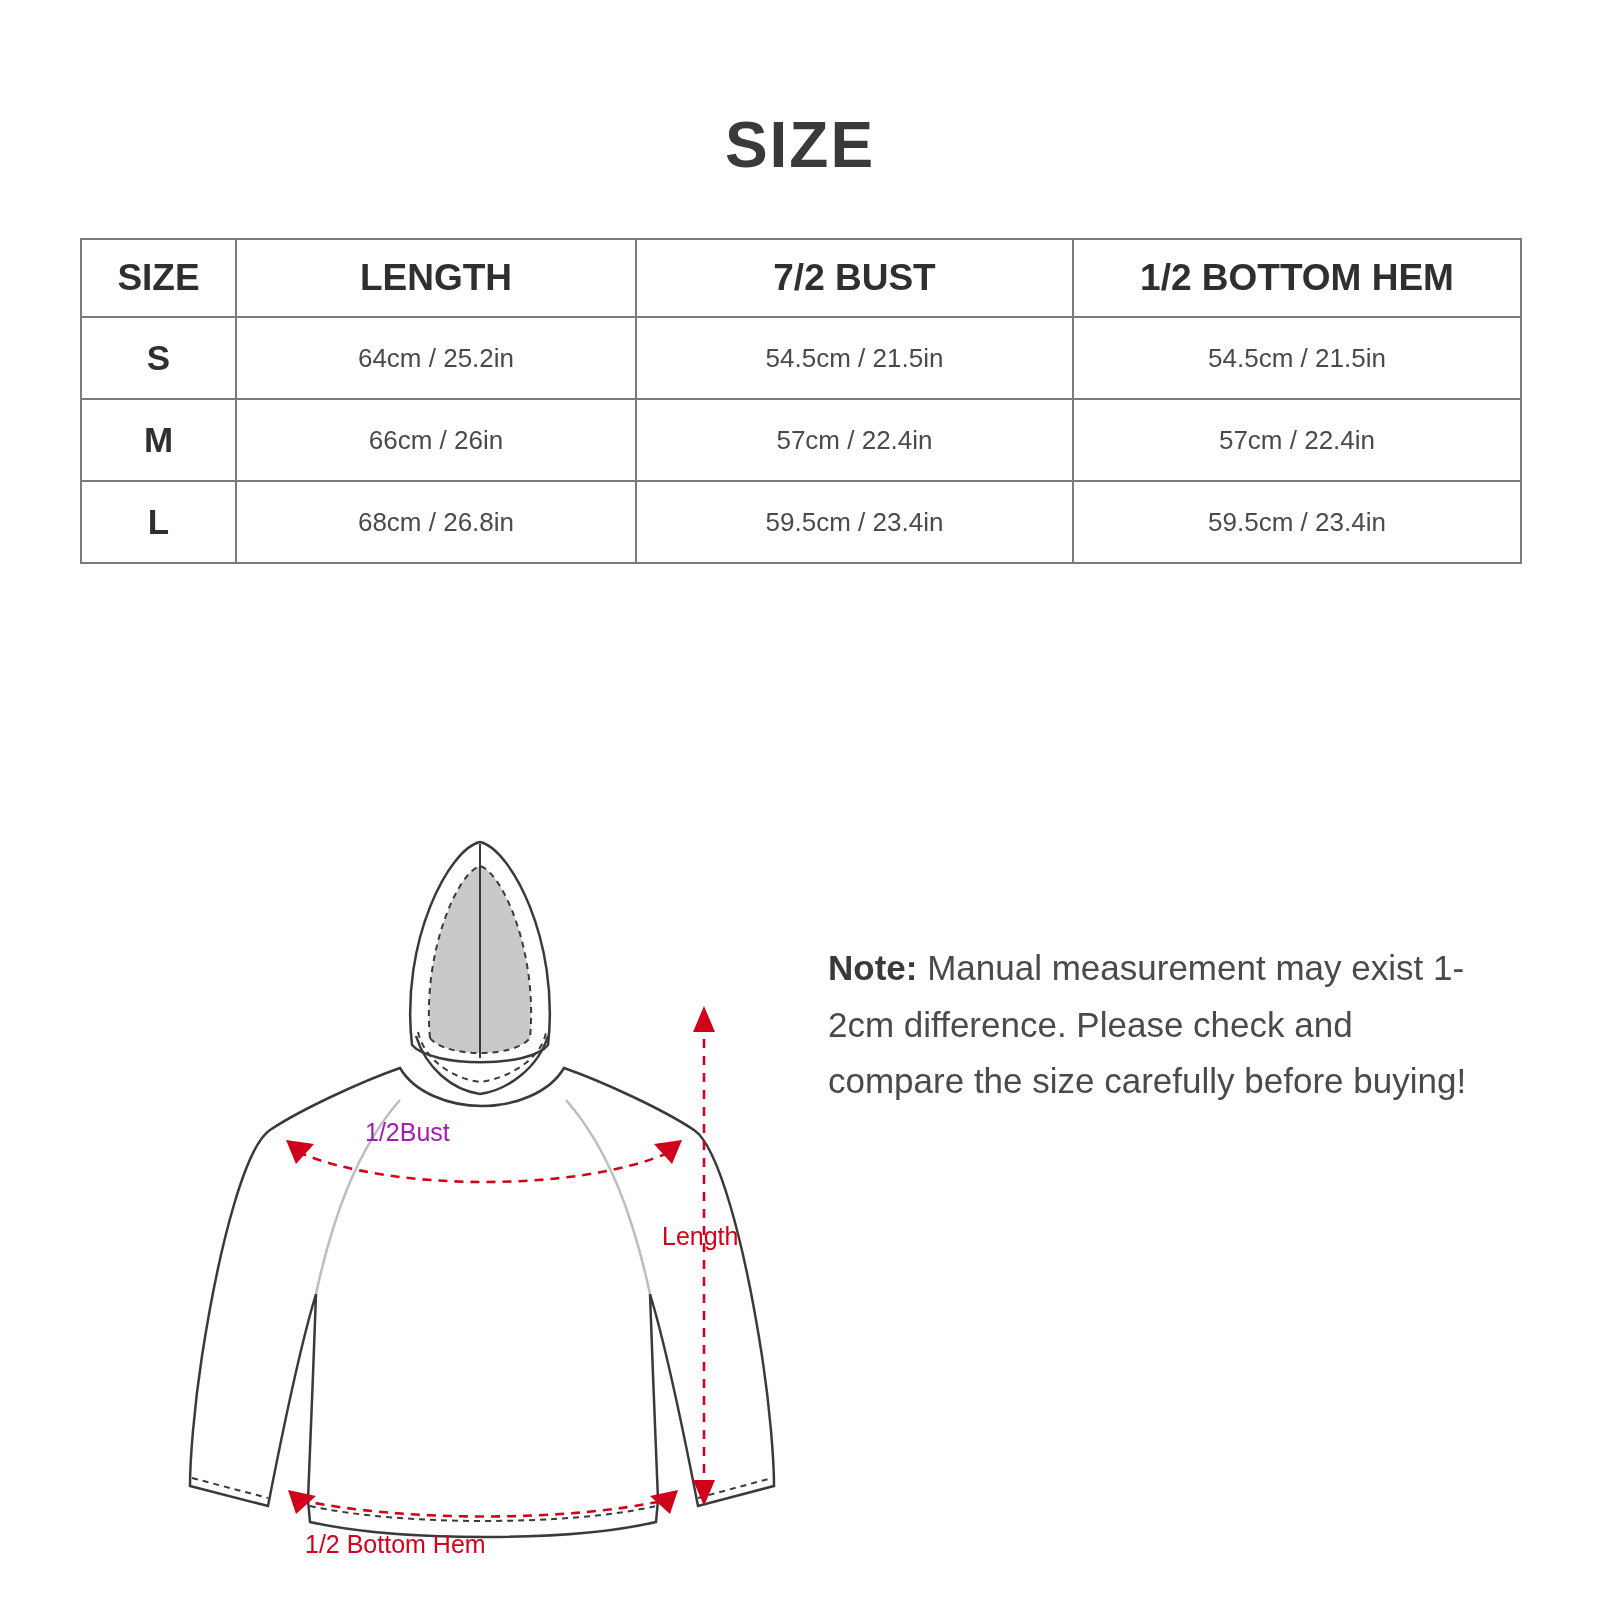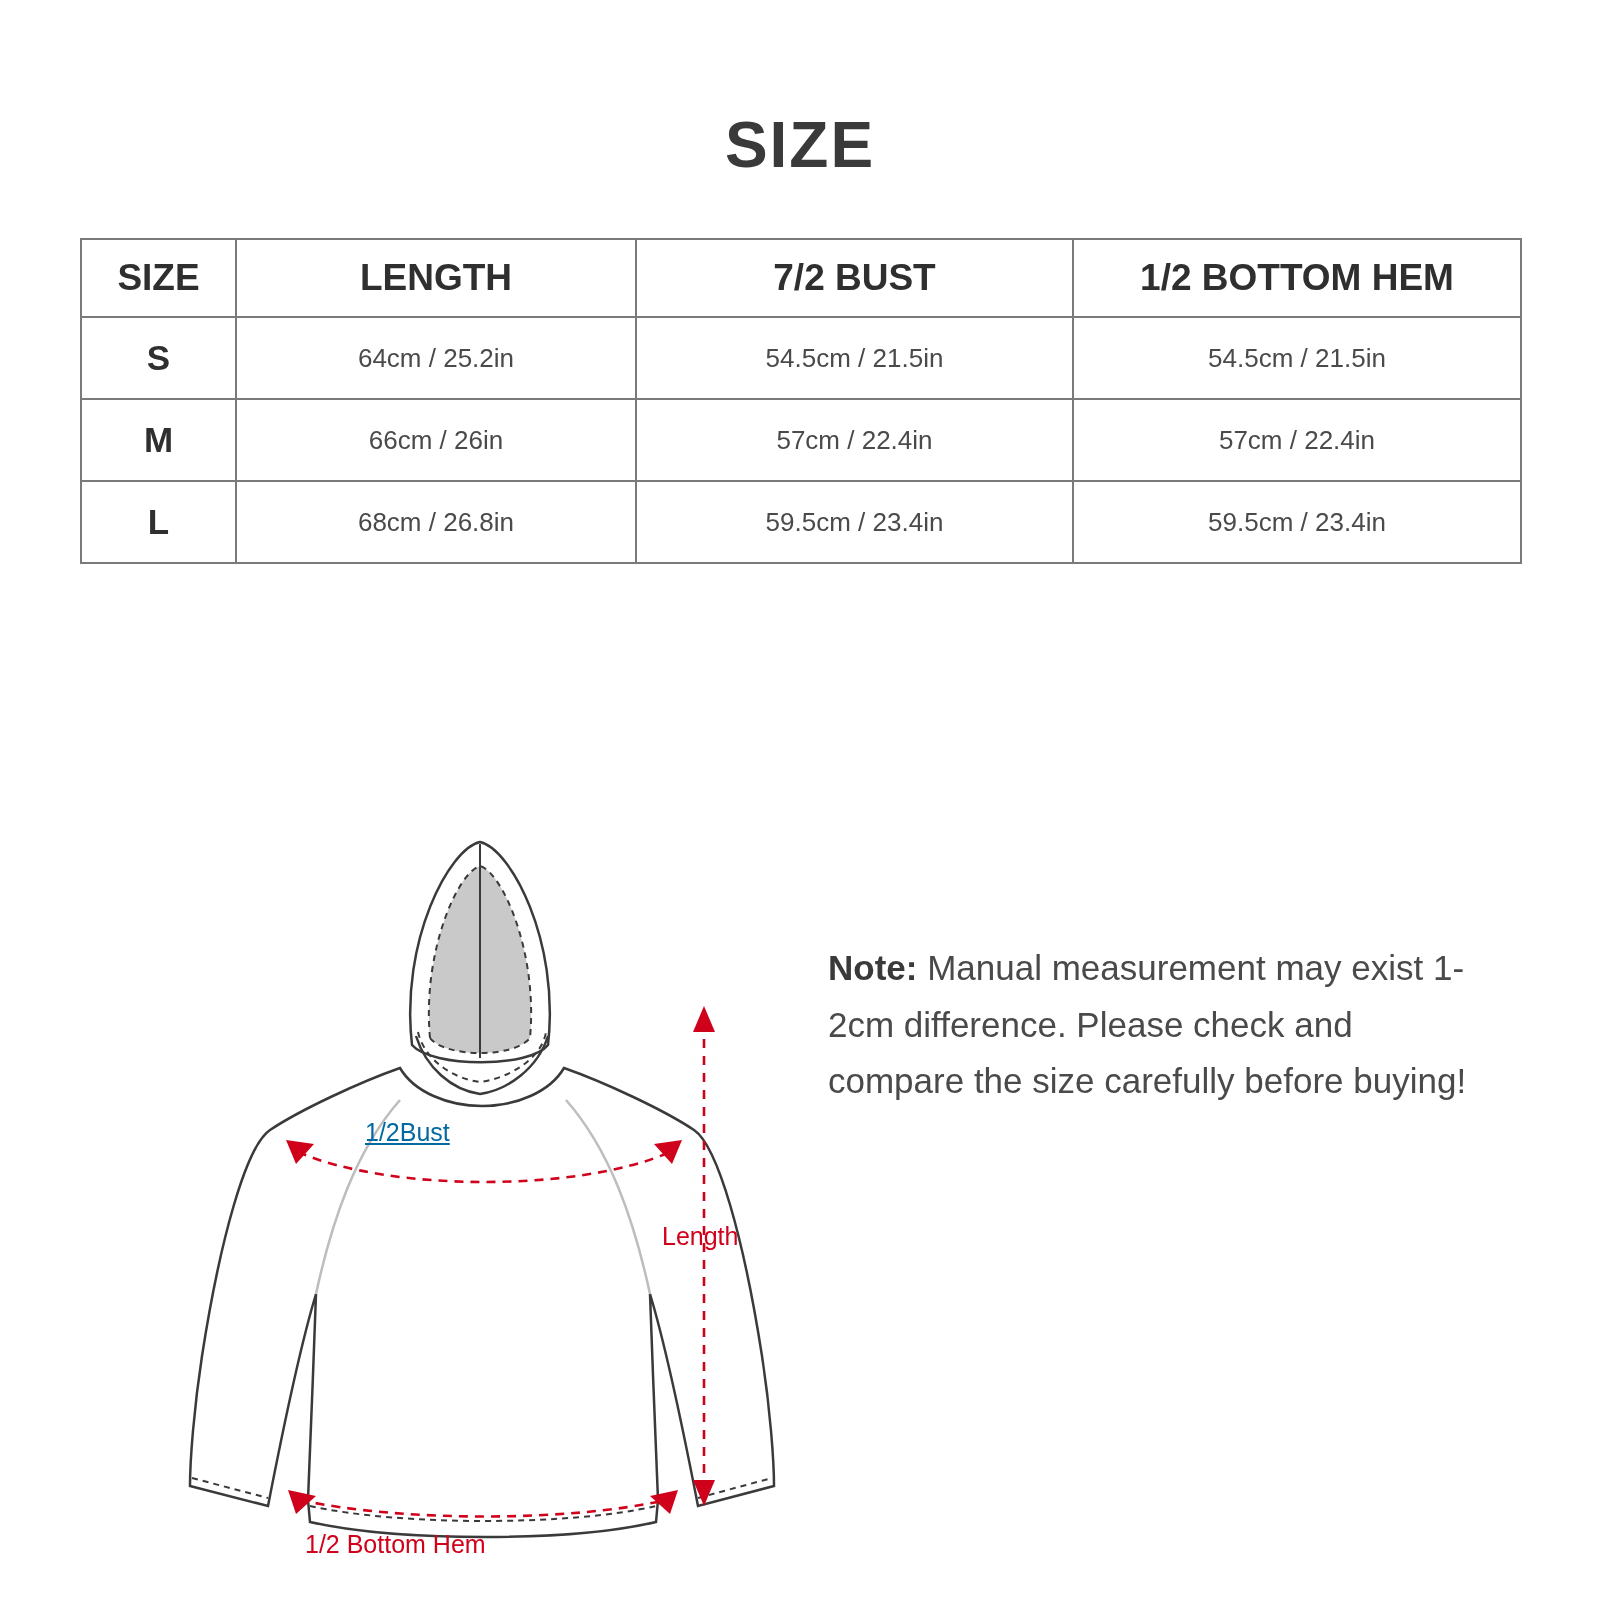--- a/index.html
+++ b/index.html
@@ -90,22 +90,21 @@
     left: 662px;
     top: 1222px;
     font-size: 25px;
     color: #d0021b;
   }
   #bust-label {
     position: absolute;
     left: 365px;
     top: 1118px;
     font-size: 25px;
-    color: #0369a1;
-    text-decoration: underline;
+    color: #a21caf;
   }
   #hem-label {
     position: absolute;
     left: 305px;
     top: 1530px;
     font-size: 25px;
     color: #d0021b;
   }
 </style>
 </head>

